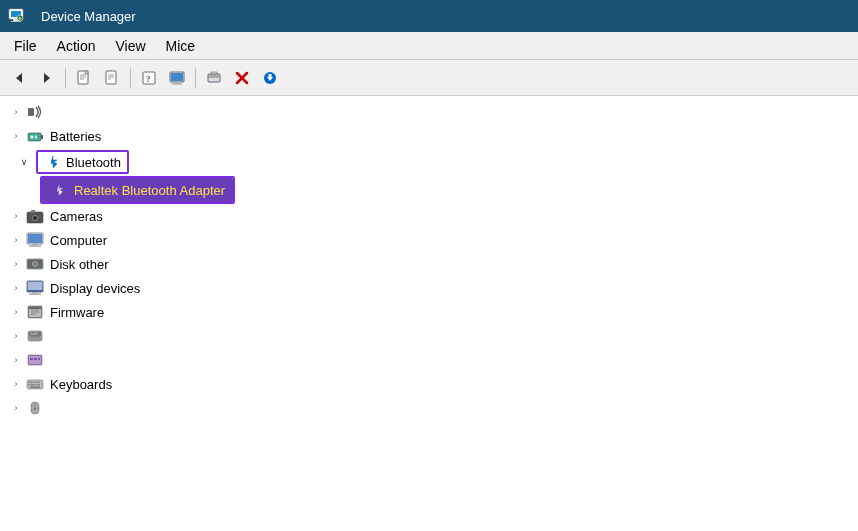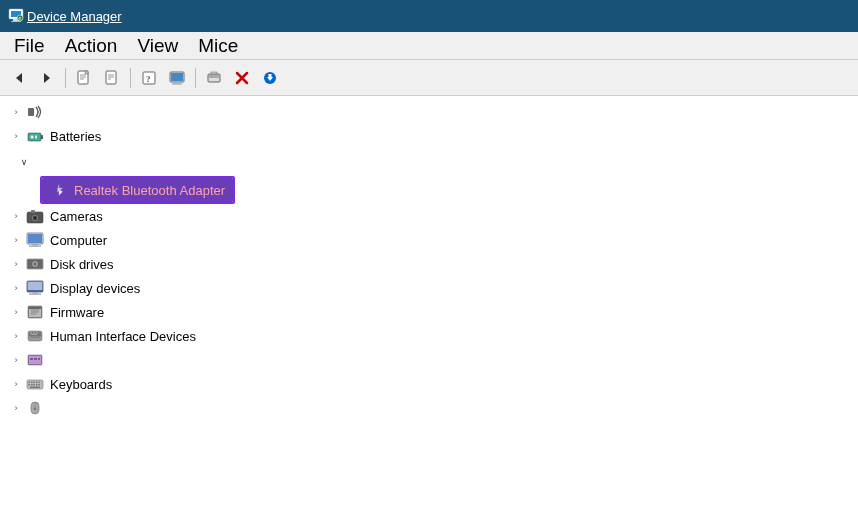--- a/index.html
+++ b/index.html
@@ -13,38 +13,37 @@
     }
 
     
     #title-bar {
       background: #1a5276;
       color: white;
       height: 32px;
       display: flex;
       align-items: center;
       padding: 8px 8px;
-      gap: 3px;
-      text-decoration: underline;
+      gap: 17px;
     }
 
     
     #menu-bar {
       background: #f0f0f0;
       height: 28px;
       display: flex;
       align-items: center;
       padding: 0 4px;
       border-bottom: 1px solid #ccc;
     }
     .menu-item {
       padding: 4px 10px;
       cursor: pointer;
       border-radius: 2px;
-      font-size: 19px;
+      font-size: 14px;
     }
 
     
     #toolbar {
       background: #f0f0f0;
       height: 36px;
       display: flex;
       align-items: center;
       padding: 0 6px;
       gap: 2px;
@@ -260,31 +259,39 @@
         <line x1="6" y1="8.5" x2="6" y2="11.5" stroke="white" stroke-width="1.5"></line>
         <line x1="4.5" y1="10" x2="7.5" y2="10" stroke="white" stroke-width="1.5"></line>
         <line x1="10" y1="8.5" x2="10" y2="11.5" stroke="white" stroke-width="1.5"></line>
       </svg>
     </span>
     <span class="tree-label">Batteries</span>
   </div>
 
   <div class="row-bluetooth-cat">
     <span class="expand-btn" style="color:#333;margin-left:8px;">∨</span>
+    <span style="display:inline-flex;align-items:center;border:2px solid #7b2be2;padding:1px 6px;border-radius:2px;height:24px;margin-left:2px;">
+      <span class="tree-icon" style="margin-right:4px;">
+        <svg width="16" height="16" viewBox="0 0 16 16">
+          <path d="M8,2 L8,14 L12,10 L6,6 L12,6 L6,10 Z" fill="#0078d4" stroke="#0066bb" stroke-width="0.5"></path>
+        </svg>
+      </span>
+      <span class="tree-label">Bluetooth</span>
+    </span>
   </div>
 
   <div class="row-bluetooth-adapter" style="padding-left: 40px;">
     <span style="display:inline-flex;align-items:center;border:2px solid #7b2be2;border-radius:2px;">
       <span style="display:inline-flex;align-items:center;background:#6a3db8;padding:2px 8px;height:24px;border-radius:1px;">
         <span class="tree-icon" style="margin-right:6px;">
           <svg width="14" height="14" viewBox="0 0 16 16">
             <path d="M8,2 L8,14 L12,10 L6,6 L12,6 L6,10 Z" fill="white" stroke="#aac" stroke-width="0.5"></path>
           </svg>
         </span>
-        <span class="tree-label" style="color:#fca5a5;">Realtek Bluetooth Adapter</span>
+        <span class="tree-label" style="color:#fde047;">Realtek Bluetooth Adapter</span>
       </span>
     </span>
   </div>
 
   <div class="tree-item">
     <span class="expand-btn">›</span>
     <span class="tree-icon">
       <svg width="18" height="18" viewBox="0 0 18 18">
         <rect x="1" y="5" width="16" height="11" rx="1.5" fill="#555" stroke="#333" stroke-width="0.5"></rect>
         <circle cx="9" cy="11" r="3.5" fill="#888" stroke="#333" stroke-width="0.5"></circle>
@@ -313,21 +320,21 @@
     <span class="expand-btn">›</span>
     <span class="tree-icon">
       <svg width="18" height="18" viewBox="0 0 18 18">
         <rect x="1" y="4" width="16" height="10" rx="1" fill="#888" stroke="#555" stroke-width="0.5"></rect>
         <rect x="2" y="5" width="14" height="8" fill="#666"></rect>
         <ellipse cx="9" cy="9" rx="3" ry="3" fill="#999"></ellipse>
         <ellipse cx="9" cy="9" rx="1.2" ry="1.2" fill="#666"></ellipse>
         <circle cx="14" cy="12" r="1" fill="#22aa22"></circle>
       </svg>
     </span>
-    <span class="tree-label">Disk drives</span>
+    <span class="tree-label">Disk other</span>
   </div>
 
   <div class="tree-item">
     <span class="expand-btn">›</span>
     <span class="tree-icon">
       <svg width="18" height="18" viewBox="0 0 18 18">
         <rect x="1" y="2" width="16" height="11" rx="1" fill="#7799bb" stroke="#556" stroke-width="0.8"></rect>
         <rect x="2" y="3" width="14" height="9" fill="#aabbdd"></rect>
         <rect x="6" y="13" width="6" height="1.5" fill="#aaa"></rect>
         <rect x="3" y="14.5" width="12" height="1.2" fill="#999"></rect>
@@ -359,21 +366,20 @@
         <rect x="2" y="4" width="14" height="10" rx="2" fill="#999" stroke="#666" stroke-width="0.5"></rect>
         <rect x="3" y="5" width="12" height="4" fill="#777"></rect>
         <rect x="4" y="5.5" width="2" height="1" fill="#bbb"></rect>
         <rect x="7" y="5.5" width="2" height="1" fill="#bbb"></rect>
         <rect x="10" y="5.5" width="2" height="1" fill="#bbb"></rect>
         <rect x="5.5" y="7" width="2" height="1" fill="#bbb"></rect>
         <rect x="8.5" y="7" width="2" height="1" fill="#bbb"></rect>
         <rect x="4" y="9.5" width="10" height="1" fill="#777"></rect>
       </svg>
     </span>
-    <span class="tree-label">Human Interface Devices</span>
   </div>
 
   <div class="tree-item">
     <span class="expand-btn">›</span>
     <span class="tree-icon">
       <svg width="18" height="18" viewBox="0 0 18 18">
         <rect x="2" y="4" width="14" height="10" rx="1" fill="#9977aa" stroke="#665577" stroke-width="0.5"></rect>
         <rect x="3" y="5" width="12" height="8" fill="#bb99cc"></rect>
         <rect x="4" y="7" width="3" height="2" fill="#7755aa"></rect>
         <rect x="8" y="7" width="3" height="2" fill="#7755aa"></rect>

